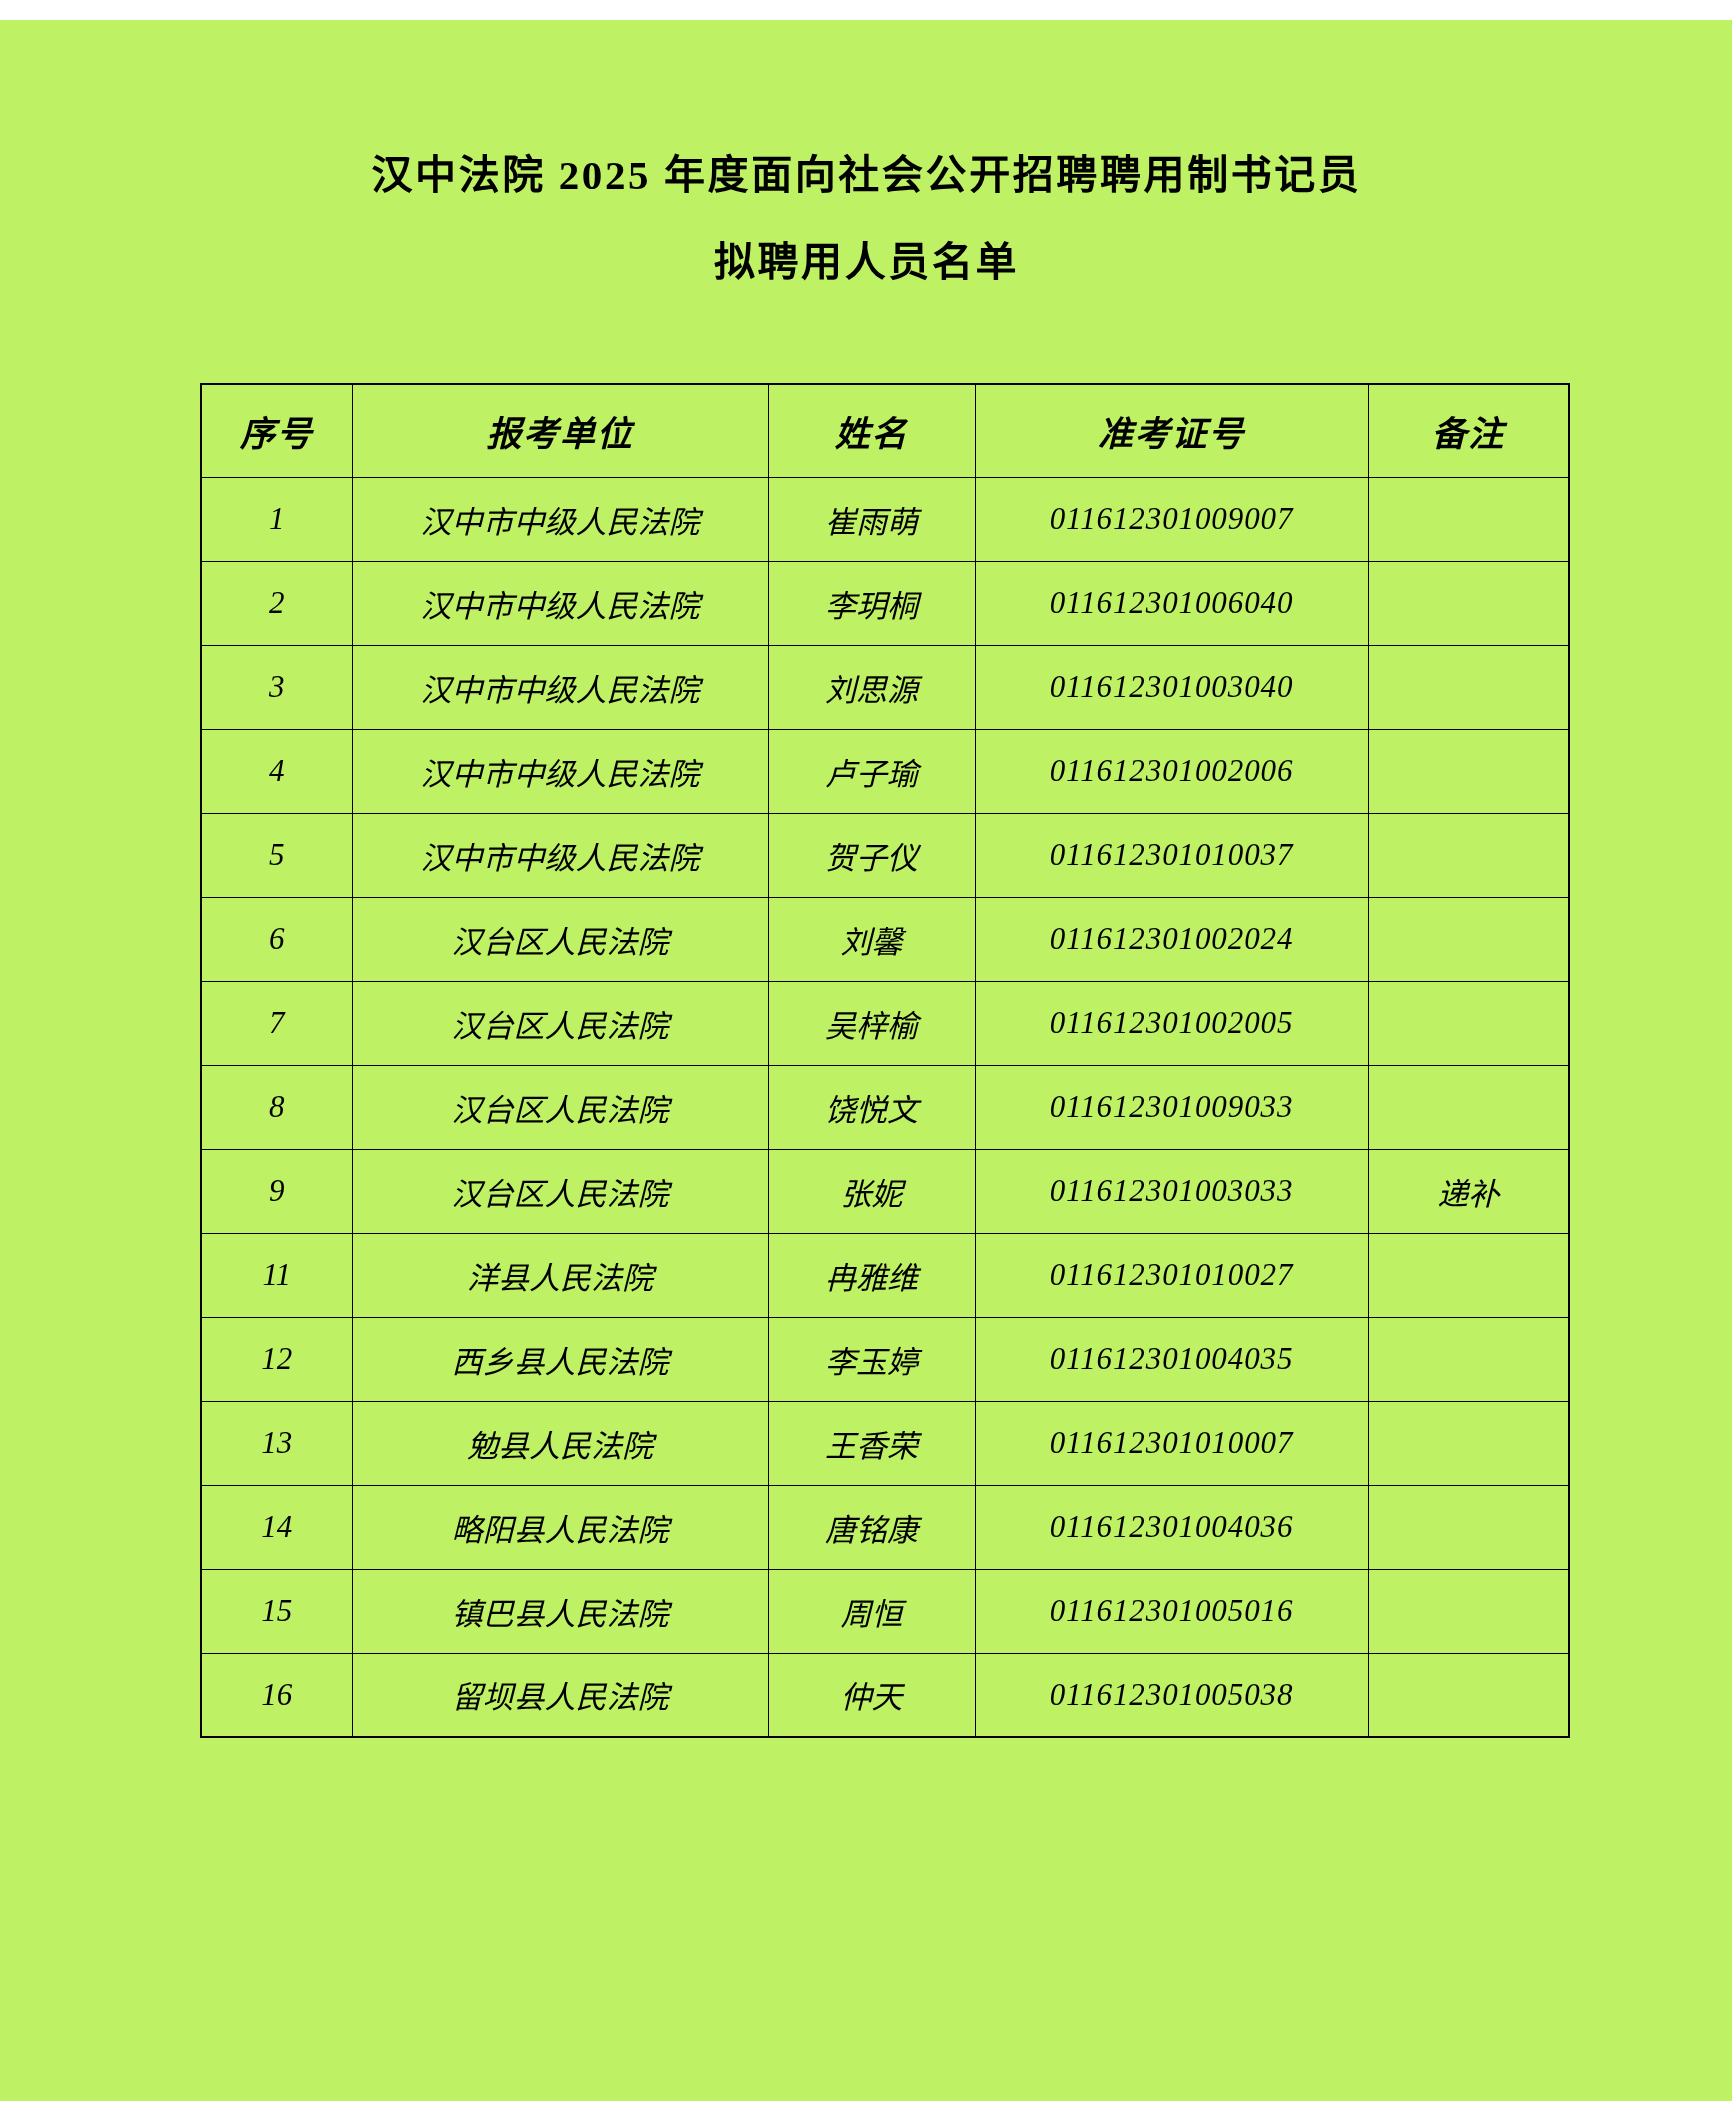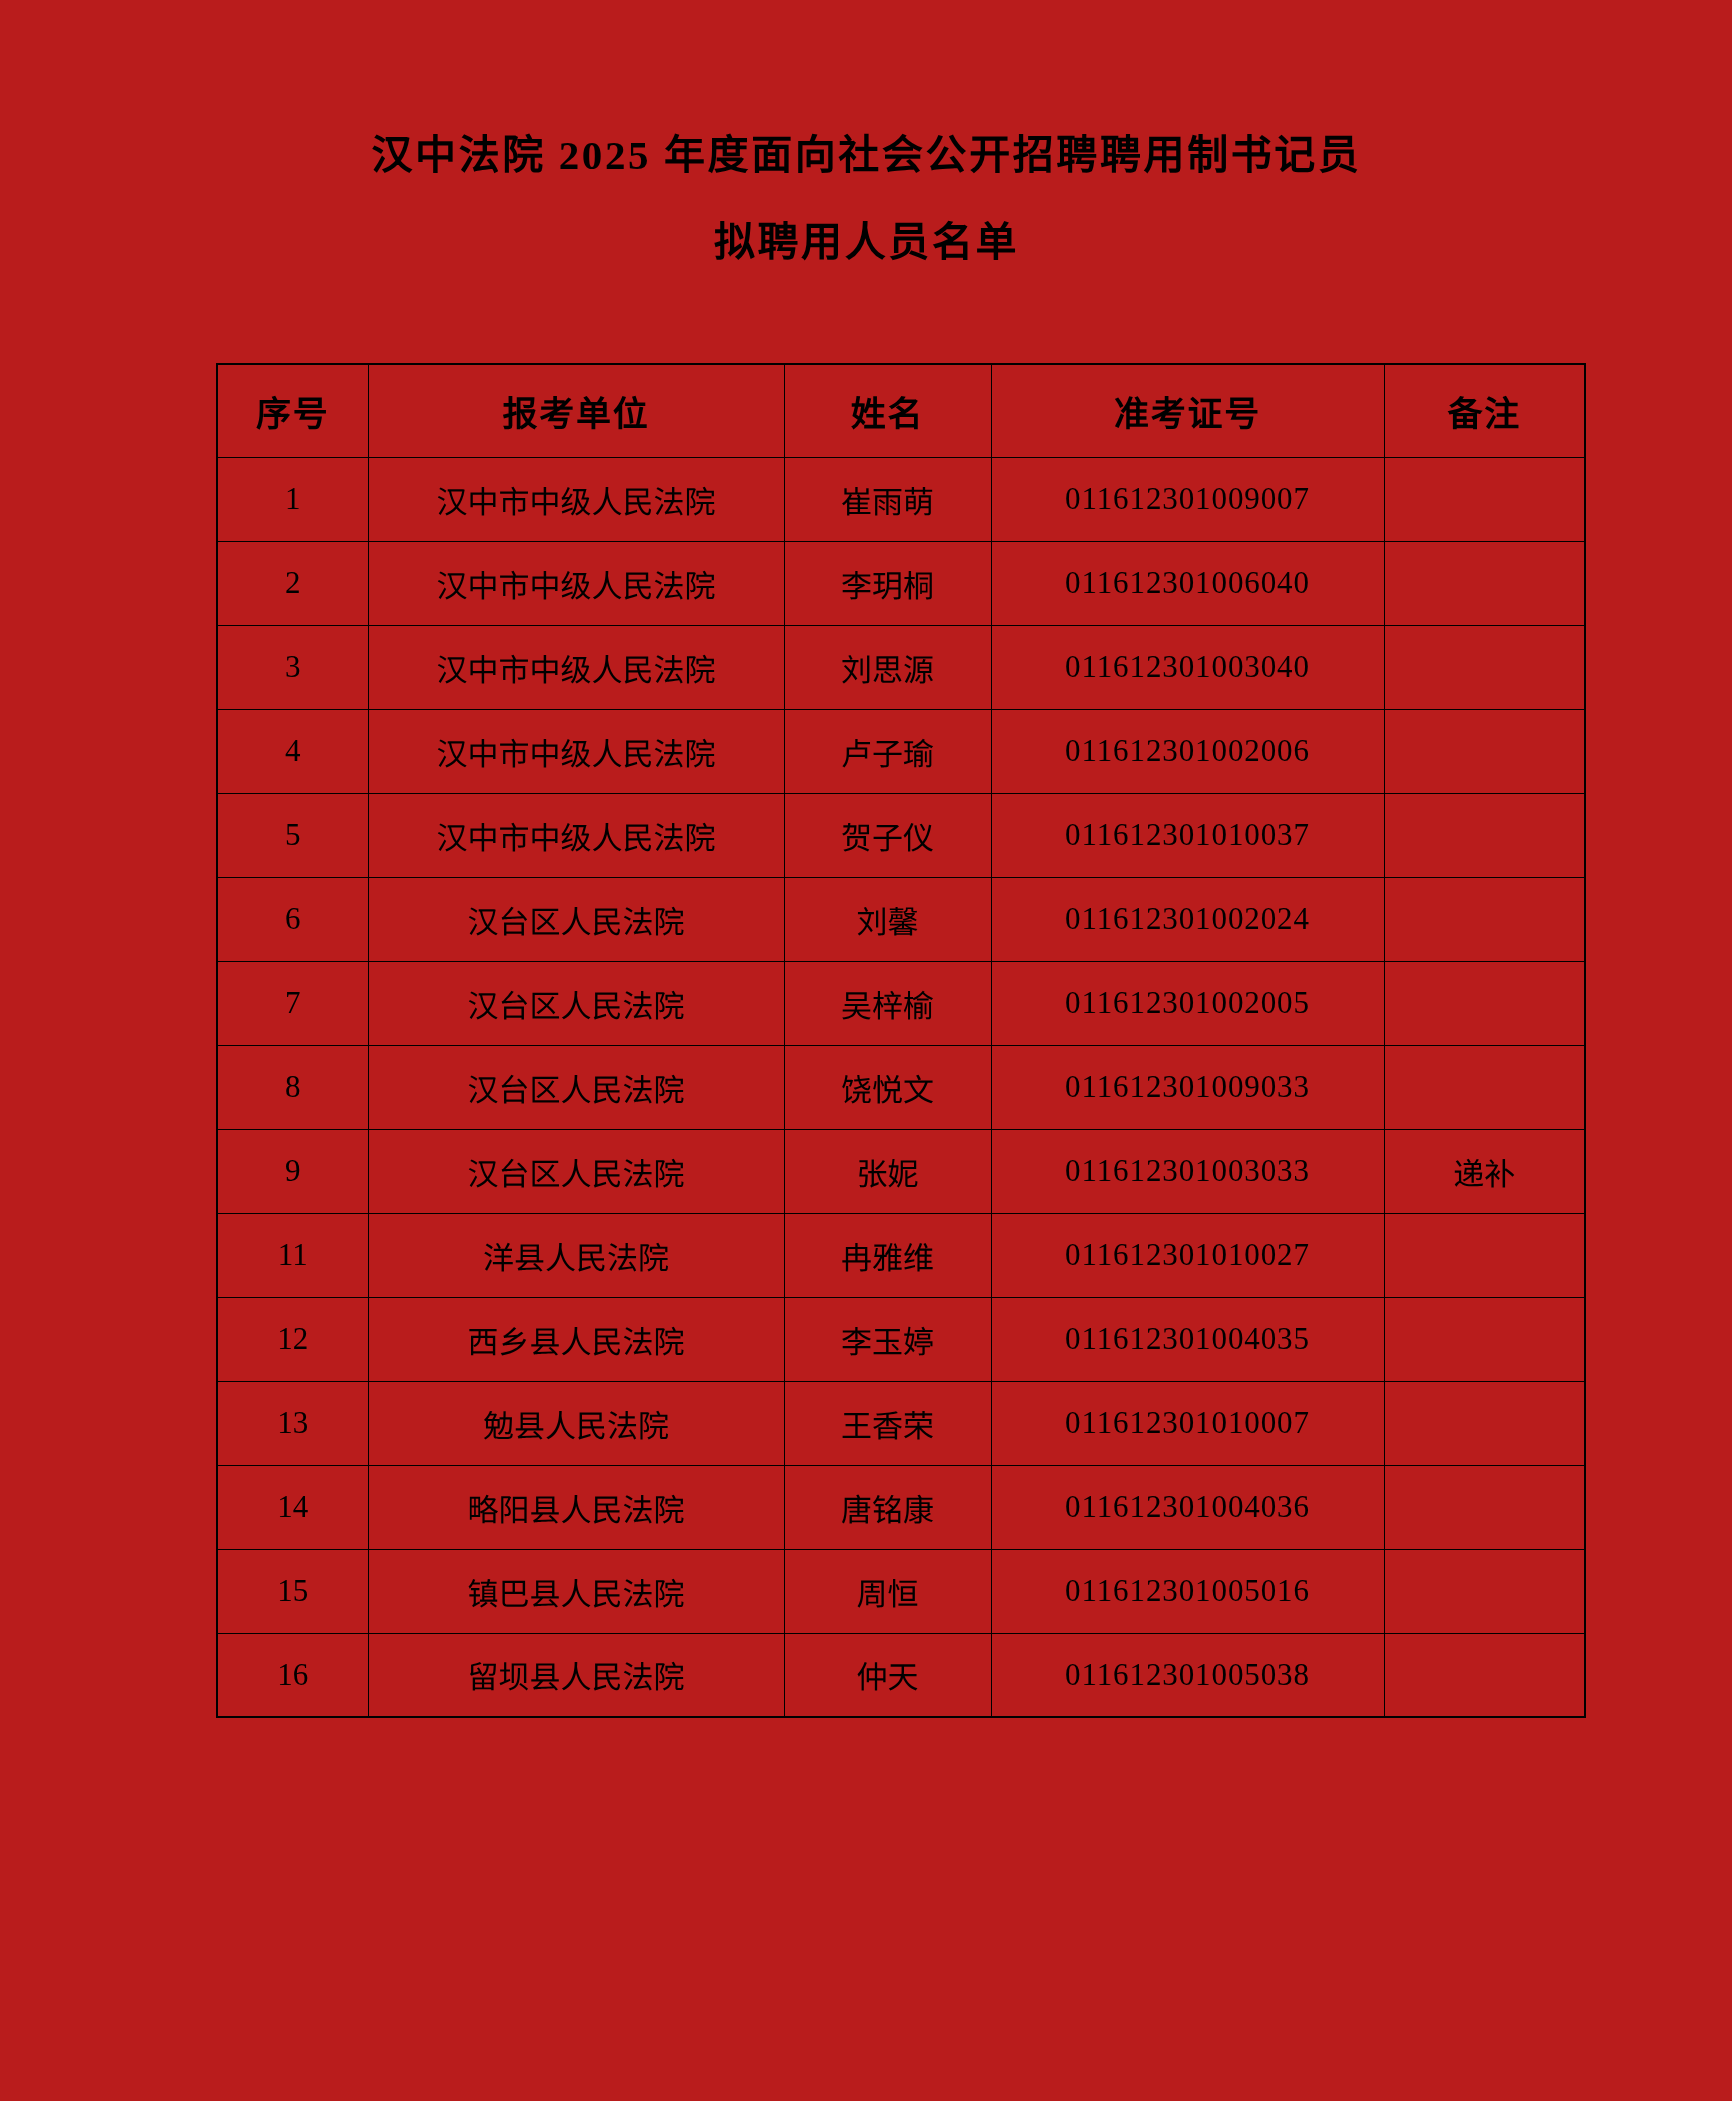--- a/index.html
+++ b/index.html
@@ -10,44 +10,46 @@
     position: relative;
     width: 1733px;
     height: 2101px;
     font-family: "Liberation Serif", "DejaVu Serif", serif;
     color: #000000;
     overflow: hidden;
   }
   .page {
     position: absolute;
     inset: 0;
-    background: #b91c1c;
+    background: #bef264;
+    margin-top: 20px;
   }
   .title-block {
     position: absolute;
     top: 112px;
     left: 0;
     right: 0;
     text-align: center;
   }
   .title-line {
     font-size: 41px;
     font-weight: bold;
     line-height: 87px;
     letter-spacing: 2.6px;
     font-family: "Liberation Serif", "DejaVu Serif", serif;
   }
   table.roster {
     position: absolute;
     top: 363px;
-    left: 216px;
+    left: 200px;
     width: 1368px;
     border-collapse: collapse;
     table-layout: fixed;
     border: 2.6px solid #000000;
+    font-style: italic;
   }
   table.roster th, table.roster td {
     border: 1.7px solid #000000;
     text-align: center;
     vertical-align: middle;
     padding: 0;
     overflow: hidden;
     white-space: nowrap;
   }
   table.roster th {

